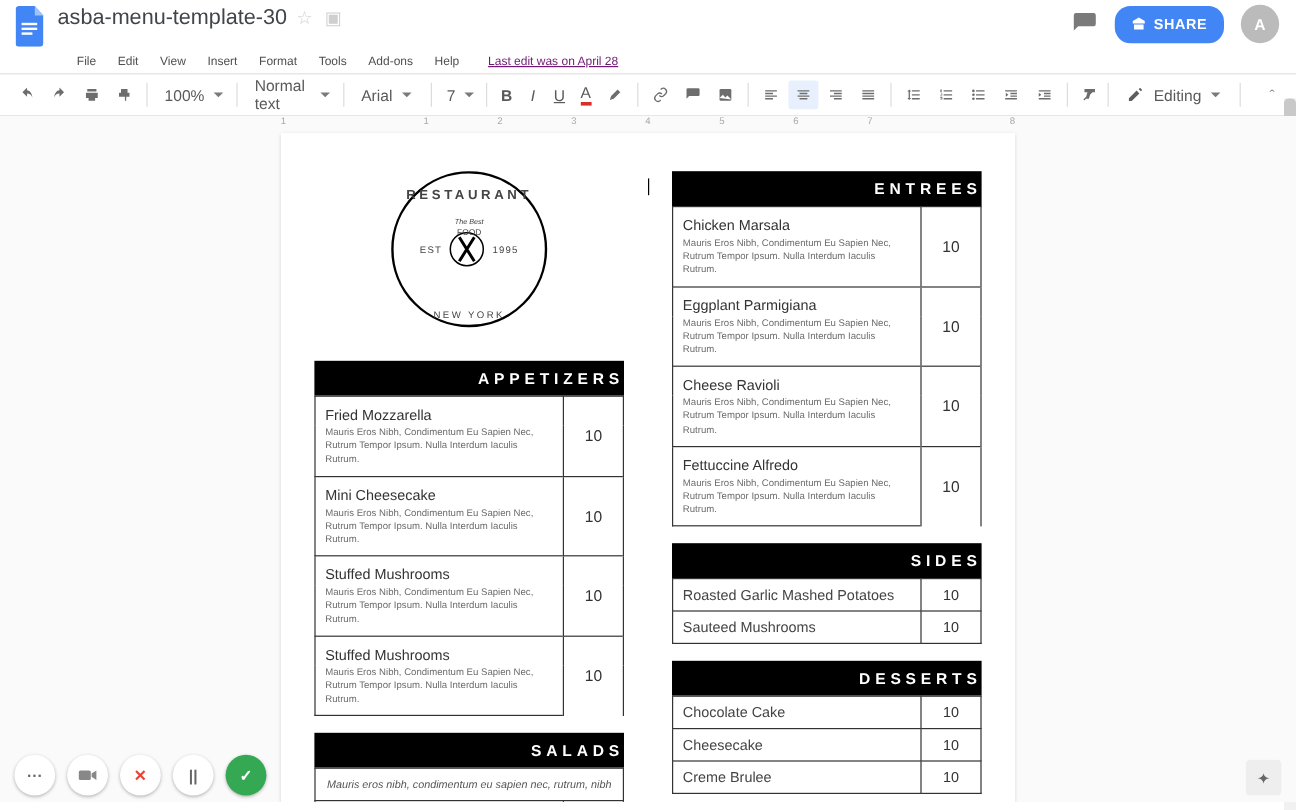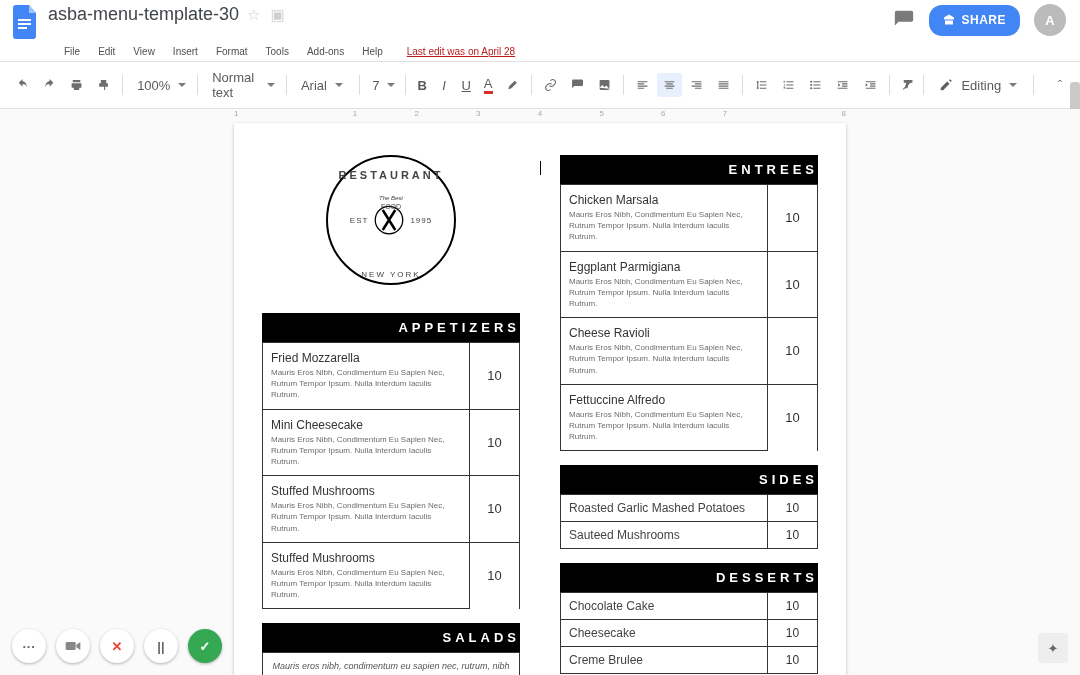--- a/index.html
+++ b/index.html
@@ -20,23 +20,23 @@
   .title-line{display:flex;align-items:center;gap:6px}
   .doc-title{font-size:18px;color:#414549;outline:none}
   .ti{color:#cfcfcf;font-size:15px;padding:0 2px}
   .right{display:flex;align-items:center;gap:14px;margin-right:6px}
   .comments-ico{color:#7a7a7a;display:flex}
   .share{background:var(--g-blue);color:#fff;border:none;height:31px;padding:0 14px;border-radius:13px;font-size:12px;font-weight:700;letter-spacing:.5px;display:flex;align-items:center;gap:6px;cursor:pointer}
   .avatar{width:32px;height:32px;border-radius:50%;background:#bbb;display:flex;align-items:center;justify-content:center;font-weight:700;color:#fff}
   
   .menubar{display:flex;gap:2px;padding:0 0 4px 56px;font-size:10px;color:#4f4f4f}
   .menubar span{padding:0 8px;cursor:pointer}
-  .menubar .edit-stamp{color:#b91c1c;text-decoration:underline;margin-left:6px;cursor:pointer}
-  
-  .toolbar{height:48px;border-top:1px solid var(--border);border-bottom:1px solid var(--border);display:flex;align-items:center;padding:0 10px;gap:2px;color:#5a5a5a;font-size:13px}
+  .menubar .edit-stamp{color:#701a75;text-decoration:underline;margin-left:6px;cursor:pointer}
+  
+  .toolbar{height:36px;border-top:1px solid var(--border);border-bottom:1px solid var(--border);display:flex;align-items:center;padding:0 10px;gap:2px;color:#5a5a5a;font-size:13px}
   .tbtn{padding:0 6px;height:24px;min-width:20px;display:inline-flex;align-items:center;justify-content:center;cursor:pointer;border-radius:2px;fill:#6d6d6d}
   .tbtn svg{width:16px;height:16px}
   .sep{width:1px;height:20px;background:#dcdcdc;margin:0 4px}
   .combo{height:24px;display:flex;align-items:center;padding:0 4px 0 8px;gap:8px;border-right:1px solid transparent;cursor:pointer}
   .combo .arrow{border-top:4px solid #7a7a7a;border-left:4px solid transparent;border-right:4px solid transparent;width:0;height:0}
   .mode-pill{background:#fff;display:flex;align-items:center;gap:8px;padding:0 10px;margin-left:auto}
   .collapse{margin-left:10px;color:#7a7a7a}
   
   .stage{background:var(--bg);height:calc(675px - 46px - 22px - 36px);overflow:auto;display:flex;justify-content:center;padding-top:14px;position:relative}
   .ruler{position:absolute;top:0;height:12px;left:0;right:0;display:flex;justify-content:center;z-index:2}

